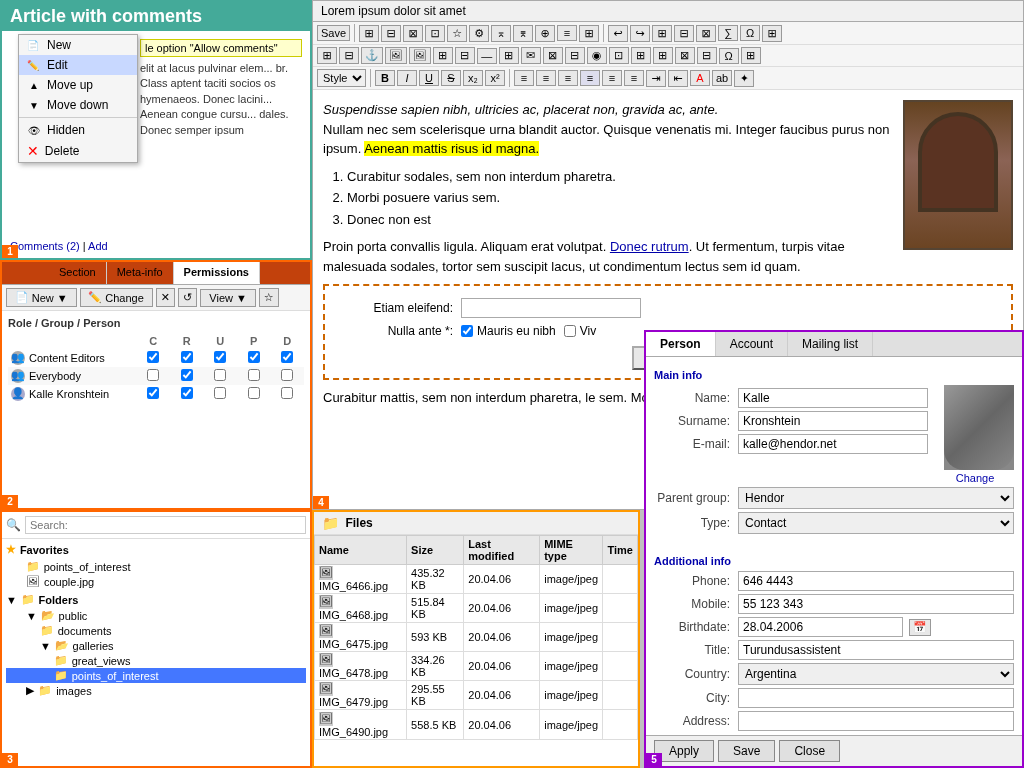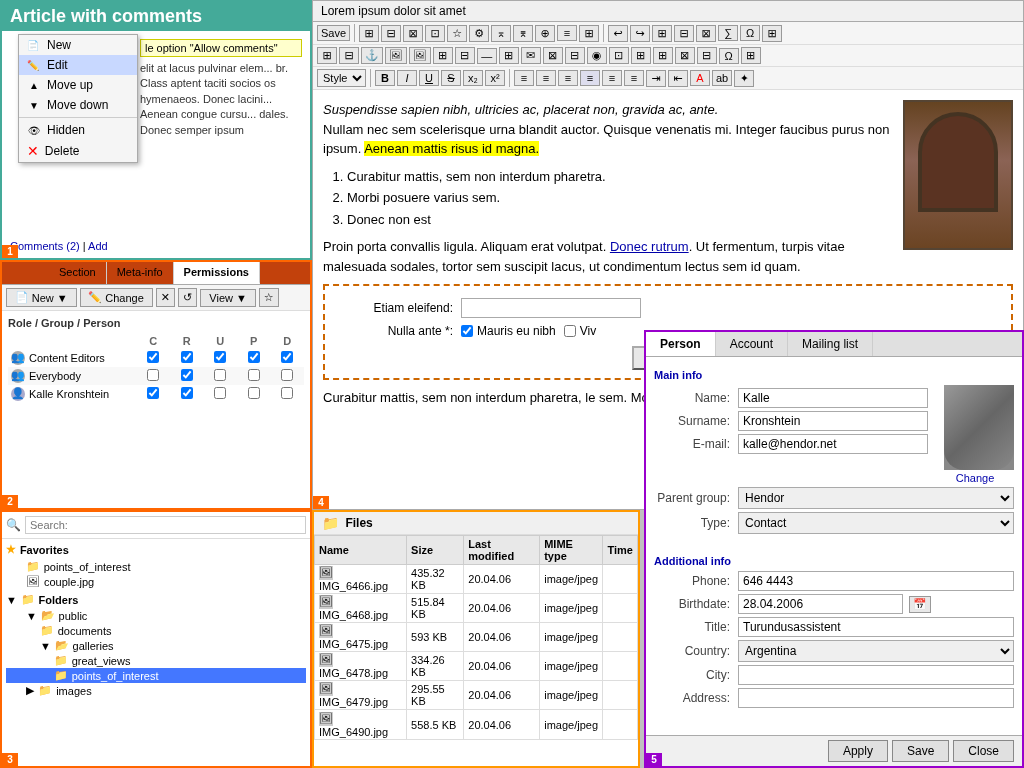--- a/index.html
+++ b/index.html
@@ -372,21 +372,20 @@
     .p5-change-link { font-size: 11px; color: #00a; cursor: pointer; text-align: center; }
     .p5-photo-wrap { display: flex; flex-direction: column; align-items: center; gap: 2px; }
     .p5-footer {
       position: absolute;
       bottom: 0;
       left: 0;
       right: 0;
       background: #f0f0f0;
       border-top: 1px solid #aaa;
       display: flex;
-      justify-content: flex-end;
       gap: 4px;
       padding: 4px 8px;
     }
     .p5-action-btn {
       padding: 3px 14px;
       font-size: 12px;
       background: #e0e0e0;
       border: 1px solid #888;
       cursor: pointer;
     }
@@ -675,21 +674,21 @@
 
   <div id="editor-content">
     <div class="door-img" style="float:right; margin:0 0 8px 12px; width:110px; height:150px;">
       <div class="door-arch"></div>
     </div>
     <p class="editor-italic" style="font-style:italic; ">Suspendisse sapien nibh, ultricies ac, placerat non, gravida ac, ante.</p>
     <p style="margin-bottom:4px;">
       <span>Nullam nec sem scelerisque urna blandit auctor. Quisque venenatis mi. Integer faucibus purus non ipsum. </span><span class="editor-highlight">Aenean mattis risus id magna.</span>
     </p>
     <ol class="ordered-list" id="editor-list">
-        <li>Curabitur mattis, sem non interdum pharetra.</li>
+        <li>Curabitur sodales, sem non interdum pharetra.</li>
         <li>Morbi posuere varius sem.</li>
         <li>Donec non est</li>
       </ol>
     <p style="margin:6px 0; clear:none;">
       <span>Proin porta convallis ligula. Aliquam erat volutpat.</span> <a href="#" class="editor-link">Donec rutrum</a><span>. Ut fermentum, turpis vitae malesuada sodales, tortor sem suscipit lacus, ut condimentum lectus sem id quam.</span>
     </p>
     <div class="form-section">
       <div class="form-row">
         <span class="form-label">Etiam eleifend:</span>
         <input type="text" class="form-input" style="">
@@ -819,20 +818,24 @@
       <select class="p5-select">
         <option>Contact</option>
       </select>
     </div>
     <div class="p5-section-title" style="margin-top:21px;">Additional info</div>
     <div class="p5-row">
       <span class="p5-label">Phone:</span>
       <input type="text" class="p5-input" value="646 4443" style="">
     </div>
     <div class="p5-row">
+      <span class="p5-label">Mobile:</span>
+      <input type="text" class="p5-input" value="55 123 343" style="">
+    </div>
+    <div class="p5-row">
       <span class="p5-label">Birthdate:</span>
       <input type="text" class="p5-input" value="28.04.2006" style="flex: 0.6 1 0%;">
       <button class="ed-btn" style="margin-left:2px;">📅</button>
     </div>
     <div class="p5-row">
       <span class="p5-label">Title:</span>
       <input type="text" class="p5-input" value="Turundusassistent" style="">
     </div>
     <div class="p5-row">
       <span class="p5-label">Country:</span>

